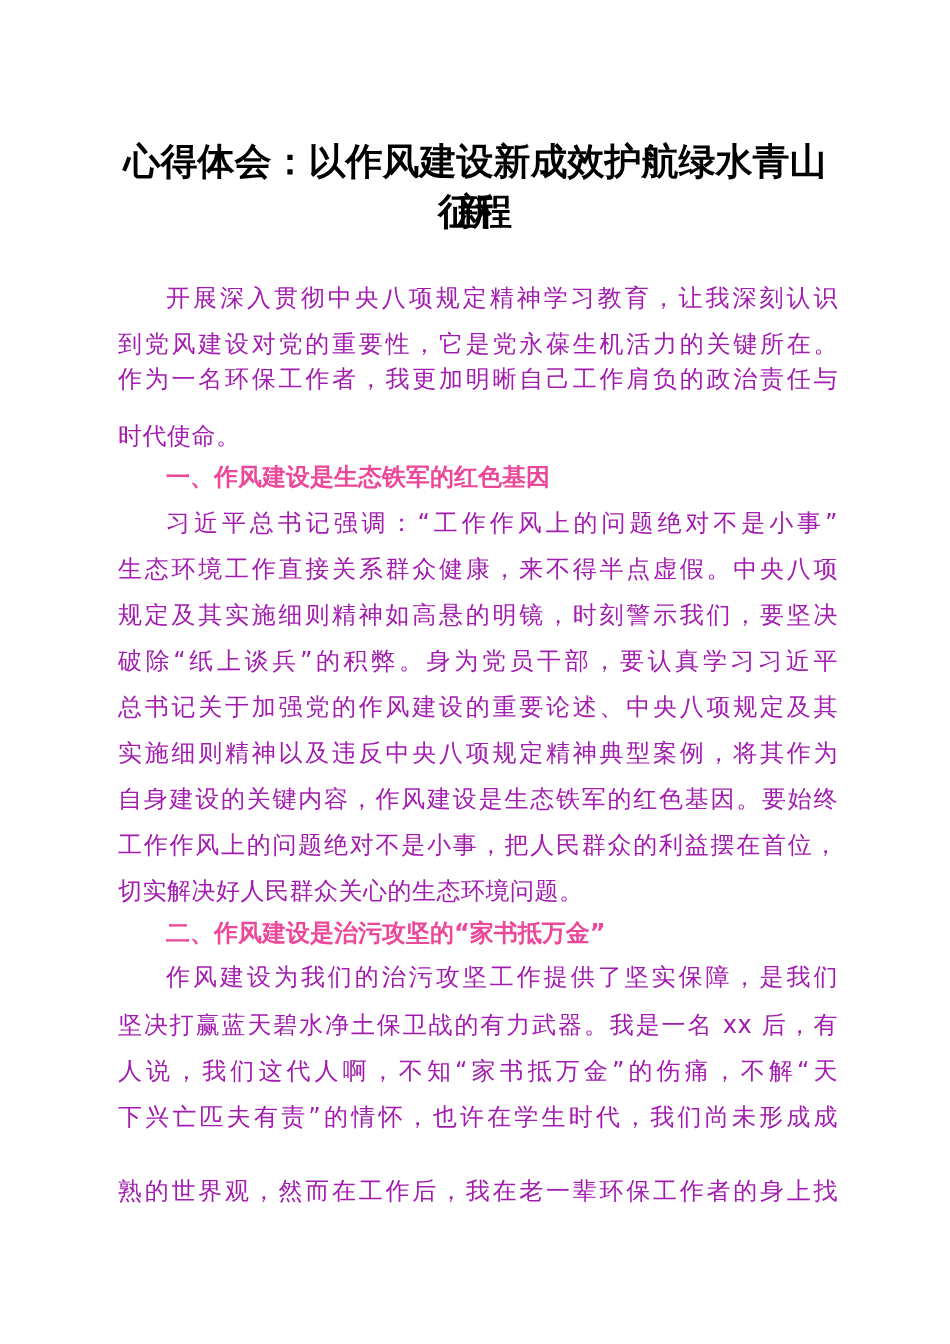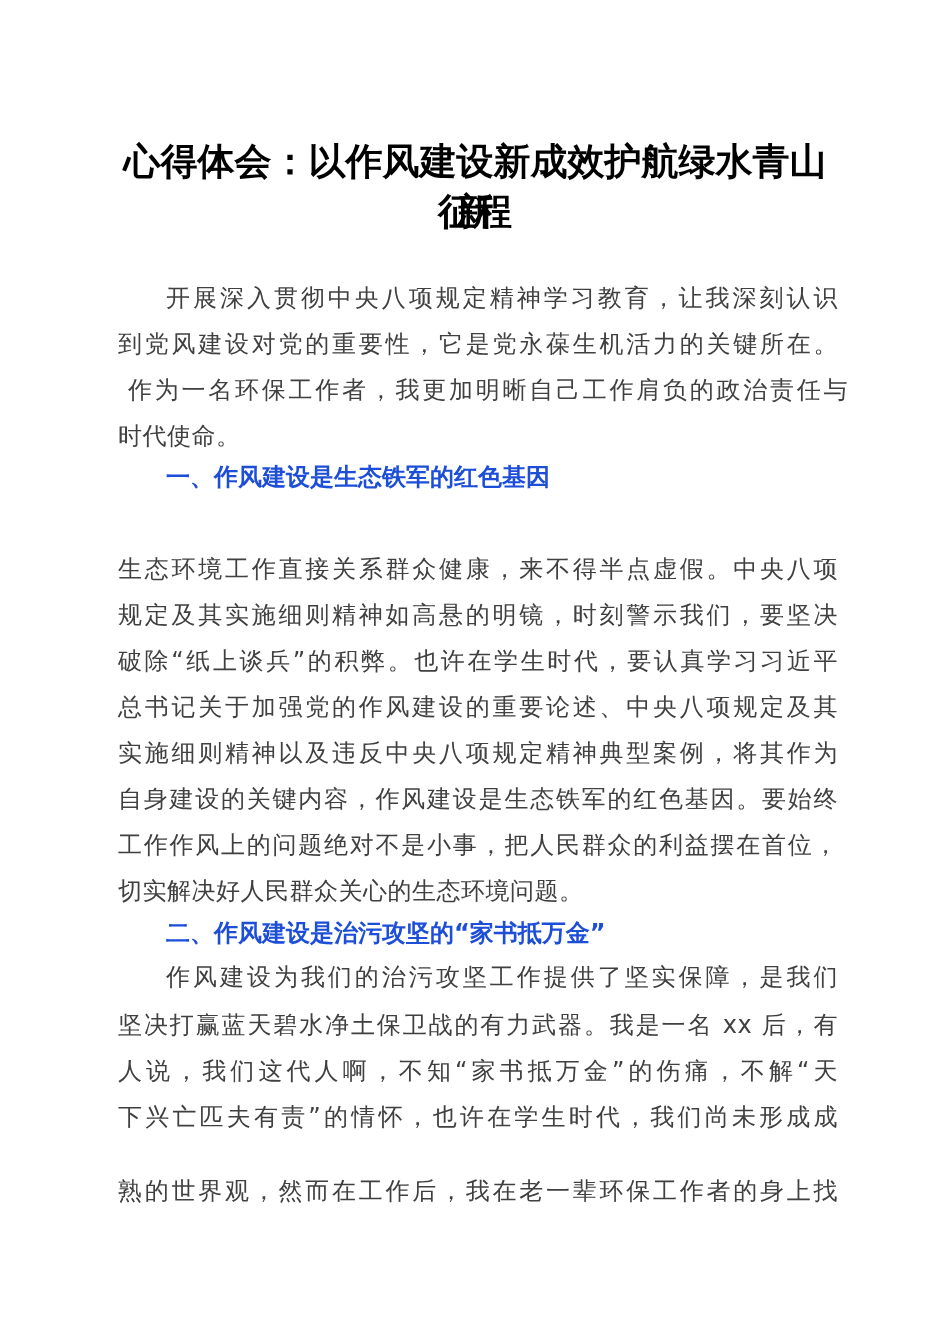--- a/index.html
+++ b/index.html
@@ -38,21 +38,21 @@
     .title-line2 { top: 186px; }
 
     .line {
       position: absolute;
       left: 118px;
       width: 720px;
       height: 46px;
       font-family: "DejaVu Sans", "Liberation Sans", sans-serif;
       font-size: 24px;
       line-height: 46px;
-      color: #404040;
+      color: #a21caf;
       white-space: nowrap;
       text-align: justify;
       text-align-last: justify;
       letter-spacing: 0.5px;
       font-weight: normal;
     }
     .line.last {
       text-align-last: left;
     }
     .line.indent {
@@ -60,41 +60,42 @@
       width: 672px;
     }
     .heading {
       position: absolute;
       left: 166px;
       height: 46px;
       font-family: "DejaVu Sans", "Liberation Sans", sans-serif;
       font-size: 24px;
       line-height: 46px;
       font-weight: bold;
-      color: #1d4ed8;
+      color: #ec4899;
       white-space: nowrap;
     }
   </style>
 </head>
 <body>
 
 <div class="page">
 
   <div class="title title-line1">心得体会：以作风建设新成效护航绿水青山新</div>
   <div class="title title-line2">征程</div>
 
   <div class="line indent" style="top:275px;">开展深入贯彻中央八项规定精神学习教育，让我深刻认识</div>
   <div class="line" style="top:321px;">到党风建设对党的重要性，它是党永葆生机活力的关键所在。</div>
-  <div class="line" style="top:367px;margin-left:10px;">作为一名环保工作者，我更加明晰自己工作肩负的政治责任与</div>
+  <div class="line" style="top:356px;">作为一名环保工作者，我更加明晰自己工作肩负的政治责任与</div>
   <div class="line last" style="top:413px;">时代使命。</div>
 
   <div class="heading" style="top:454px;">一、作风建设是生态铁军的红色基因</div>
+  <div class="line indent" style="top:500px;">习近平总书记强调：“工作作风上的问题绝对不是小事”</div>
   <div class="line" style="top:546px;">生态环境工作直接关系群众健康，来不得半点虚假。中央八项</div>
   <div class="line" style="top:592px;">规定及其实施细则精神如高悬的明镜，时刻警示我们，要坚决</div>
-  <div class="line" style="top:638px;">破除“纸上谈兵”的积弊。也许在学生时代，要认真学习习近平</div>
+  <div class="line" style="top:638px;">破除“纸上谈兵”的积弊。身为党员干部，要认真学习习近平</div>
   <div class="line" style="top:684px;">总书记关于加强党的作风建设的重要论述、中央八项规定及其</div>
   <div class="line" style="top:730px;">实施细则精神以及违反中央八项规定精神典型案例，将其作为</div>
   <div class="line" style="top:776px;">自身建设的关键内容，作风建设是生态铁军的红色基因。要始终</div>
   <div class="line" style="top:822px;">工作作风上的问题绝对不是小事，把人民群众的利益摆在首位，</div>
   <div class="line last" style="top:868px;">切实解决好人民群众关心的生态环境问题。</div>
 
   <div class="heading" style="top:910px;">二、作风建设是治污攻坚的“家书抵万金”</div>
   <div class="line indent" style="top:956px;font-family:Liberation Mono, monospace;">作风建设为我们的治污攻坚工作提供了坚实保障，是我们</div>
   <div class="line" style="top:1002px;">坚决打赢蓝天碧水净土保卫战的有力武器。我是一名 xx 后，有</div>
   <div class="line" style="top:1048px;">人说，我们这代人啊，不知“家书抵万金”的伤痛，不解“天</div>

